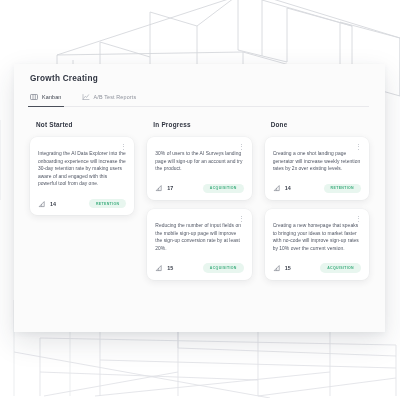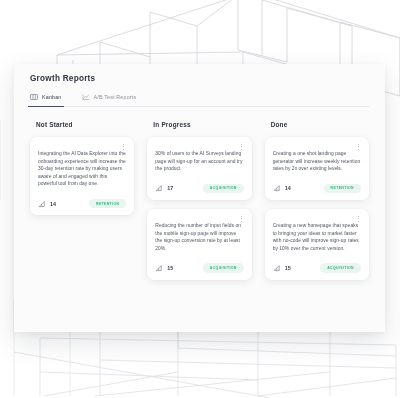--- a/index.html
+++ b/index.html
@@ -216,21 +216,21 @@
   <g stroke="#e6e8eb" stroke-width="0.8" fill="none">
     <path d="M14 300 L14 396"></path>
     <path d="M70 290 L70 396"></path>
     <path d="M0 120 L0 200"></path>
   </g>
 </svg>
 
 <div id="panel">
   <div class="panel-inner">
 
-    <h1 id="page-title">Growth Reports</h1>
+    <h1 id="page-title">Growth Creating</h1>
 
     <div id="tabbar">
 
       <div class="tab active">
         <svg class="tab-icon" viewBox="0 0 16 16" fill="none" xmlns="http://www.w3.org/2000/svg">
           <rect x="1" y="3" width="14" height="10" rx="1.6" stroke="#6f7480" stroke-width="1.3"></rect>
           <path d="M6 3.6 V12.4" stroke="#6f7480" stroke-width="1.2"></path>
           <path d="M10.6 3.6 V12.4" stroke="#6f7480" stroke-width="1.2"></path>
         </svg>
         <span class="tab-label">Kanban</span>

